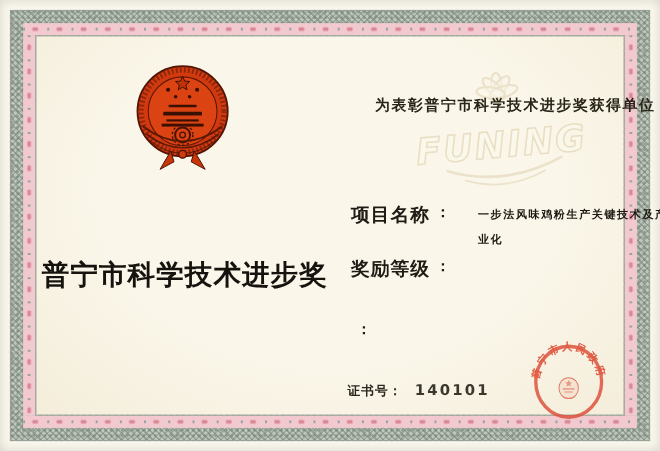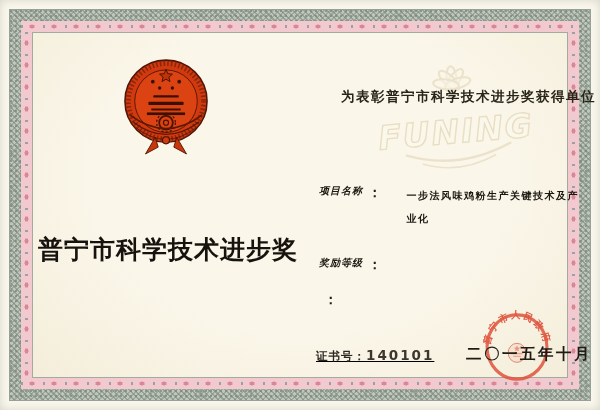--- a/index.html
+++ b/index.html
@@ -59,30 +59,30 @@
     letter-spacing:40px;text-indent:40px;white-space:nowrap;
   }
   .citation{
     left:256px;top:50px;width:292px;
     font-size:13.5px;font-weight:bold;color:#292519;letter-spacing:1.5px;line-height:27px;
   }
   .citation .c1{display:block;text-indent:52px;white-space:nowrap;}
   .citation .c2{display:block;}
 
   .frow{left:286px;display:flex;align-items:flex-start;font-weight:bold;color:#1e1a14;}
-  .frow .lbl{font-size:10px;letter-spacing:1px;white-space:nowrap;font-style:italic;}
+  .frow .lbl{font-size:17px;letter-spacing:1px;white-space:nowrap;}
   .frow .colon{font-size:13.5px;margin-left:5px;}
   .frow .val{margin-left:25px;font-size:10px;letter-spacing:1.5px;line-height:23px;color:#1b1711;}
   .frow .val-wrap{width:174px;}
   .frow .val-nowrap{white-space:nowrap;}
-  .frow1{top:151px;} .frow2{top:223px;} .frow3{top:258px;}
+  .frow1{top:151px;} .frow2{top:200px;} .frow3{top:258px;}
 
-  .certno{left:283px;top:314px;display:flex;align-items:baseline;text-decoration:underline;}
+  .certno{left:283px;top:314px;display:flex;align-items:baseline;}
   .cn-lbl{font-size:11.5px;font-weight:bold;color:#2b2720;letter-spacing:1px;white-space:nowrap;}
-  .cn-val{font-size:13.5px;font-weight:600;letter-spacing:2px;color:#3b372d;}
+  .cn-val{margin-left:11px;font-size:13.5px;font-weight:600;letter-spacing:2px;color:#3b372d;}
 
   .seal{left:450px;top:276px;width:68px;height:76px;z-index:4;}
   .date{
     left:433px;top:311px;z-index:6;
     font-size:15.5px;font-weight:bold;letter-spacing:2.5px;color:#201c15;white-space:nowrap;
   }
 </style>
 </head>
 <body>
 
@@ -181,16 +181,15 @@
         </text>
         <g opacity="0.8">
           <circle cx="50" cy="60" r="13" fill="rgba(221,79,58,0.12)" stroke="#dd4f3a" stroke-width="1.3"></circle>
           <polygon points="50,49.5 51.3,52.6 54.6,52.9 52.1,55 52.9,58.2 50,56.4 47.1,58.2 47.9,55 45.4,52.9 48.7,52.6" fill="#dd4f3a" opacity="0.75"></polygon>
           <rect x="42" y="60" width="16" height="2" fill="#dd4f3a" opacity="0.65"></rect>
           <rect x="44.5" y="64" width="11" height="1.6" fill="#dd4f3a" opacity="0.6"></rect>
         </g>
       </svg>
     </div>
 
-    <div class="date">二〇一五年十月</div>
 
   </div>
 </div>
 
 </body></html>

